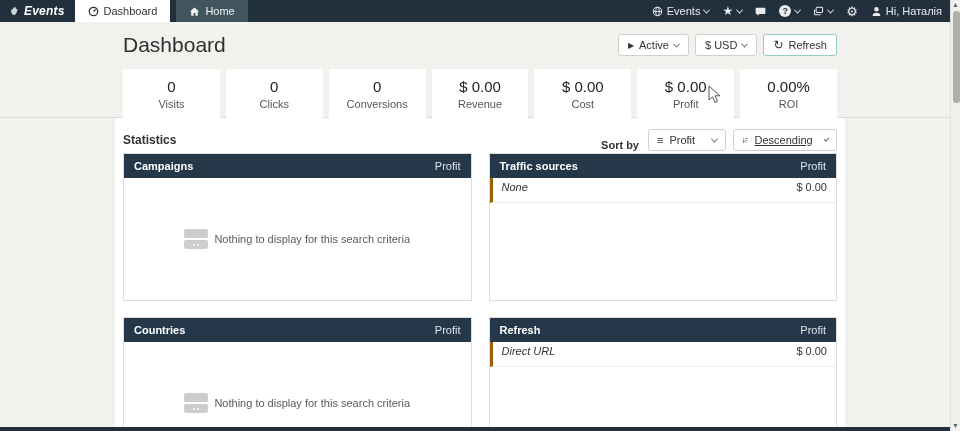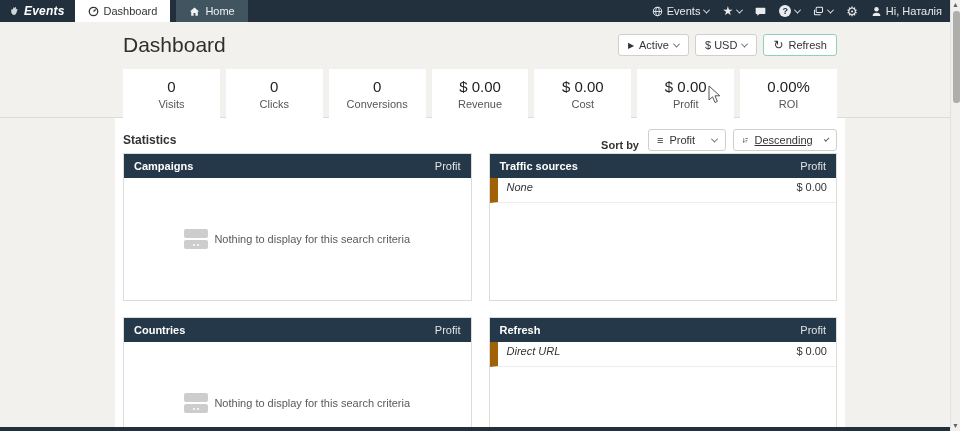--- a/index.html
+++ b/index.html
@@ -73,21 +73,21 @@
   .empty-icon { width:24px; }
   .empty-icon .bar { height:9px; background:#cdcdcd; border-radius:2px; }
   .empty-icon .bar-top { margin-bottom:2px; }
   .empty-icon .bar-bottom { position:relative; }
   .empty-icon .dot { position:absolute; width:2px; height:2px; border-radius:50%; background:#fff; top:3.5px; }
   .empty-icon .d1 { left:9px; } .empty-icon .d2 { left:13px; }
   .empty-text { font-size:11px; color:#5a5a5a; }
 
   .panel-row {
     height:25px; display:flex; align-items:center; justify-content:space-between;
-    padding:0 9px 6px 9px; border-bottom:1px solid #ececea; border-left:8px solid #a16207;
+    padding:0 9px 6px 9px; border-bottom:1px solid #ececea; border-left:3px solid #a16207;
     font-size:11px;
   }
   .row-name { font-style:italic; color:#333; }
   .row-value { color:#333; }
 
   
   .footer-strip { position:absolute; left:0; bottom:0; width:950px; height:4px; background:#22303e; z-index:4; }
 
   
   .scrollbar { position:absolute; top:0; right:0; width:10px; height:431px; background:#f1f0ee; border-left:1px solid #e2e1de; z-index:6; }

